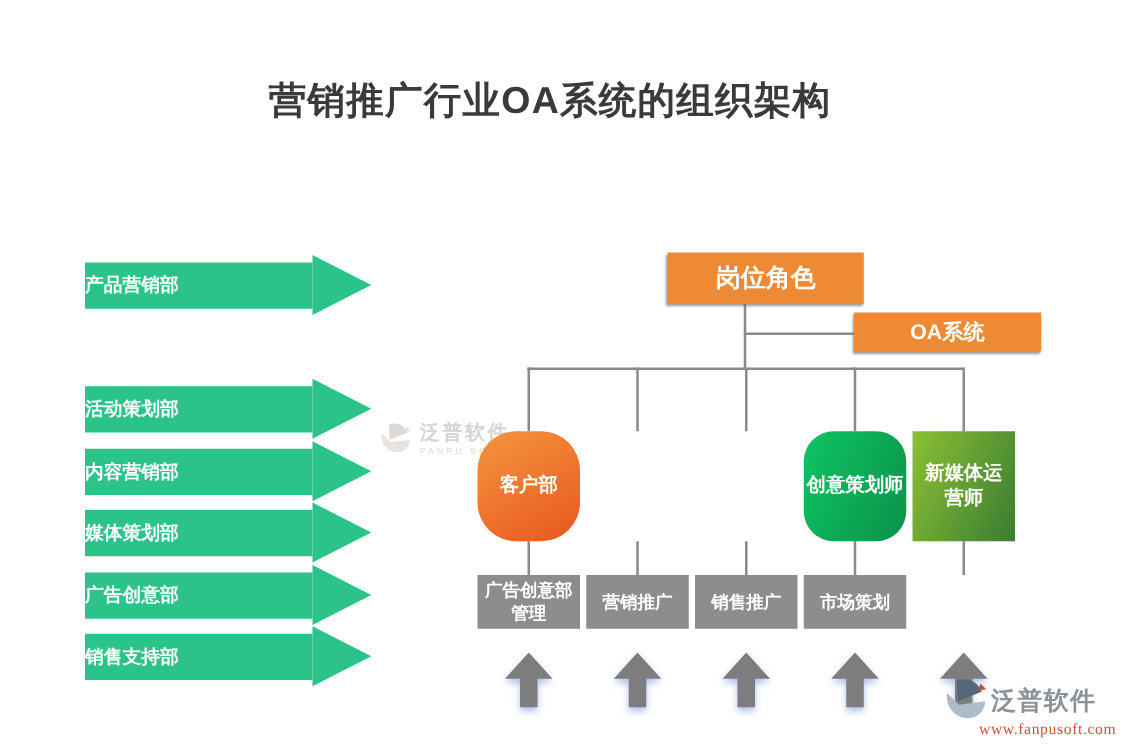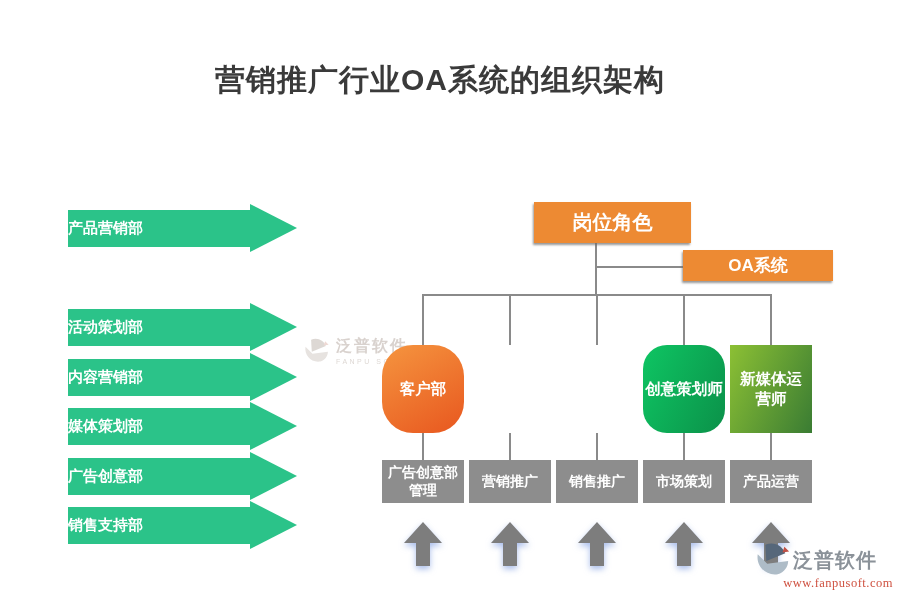--- a/index.html
+++ b/index.html
@@ -132,21 +132,20 @@
     <div class="col role-box role-0 c-0">客户部</div>
     <div class="col role-box role-3 c-3">创意策划师</div>
     <div class="col role-box role-4 c-4">新媒体运
 营师</div>
 
     <div class="col func-box c-0">广告创意部
 管理</div>
     <div class="col func-box c-1">营销推广</div>
     <div class="col func-box c-2">销售推广</div>
     <div class="col func-box c-3">市场策划</div>
-    <div class="col func-box c-4">产品运营</div>
 
     <svg class="up-arrow a-0" width="38" height="44" viewBox="0 0 38 44">
       <path d="M19 0 L38 21 H26 V44 H12 V21 H0 Z" fill="#7d7d7d"></path>
       </svg>
     <svg class="up-arrow a-1" width="38" height="44" viewBox="0 0 38 44">
       <path d="M19 0 L38 21 H26 V44 H12 V21 H0 Z" fill="#7d7d7d"></path>
       </svg>
     <svg class="up-arrow a-2" width="38" height="44" viewBox="0 0 38 44">
       <path d="M19 0 L38 21 H26 V44 H12 V21 H0 Z" fill="#7d7d7d"></path>
       </svg>

